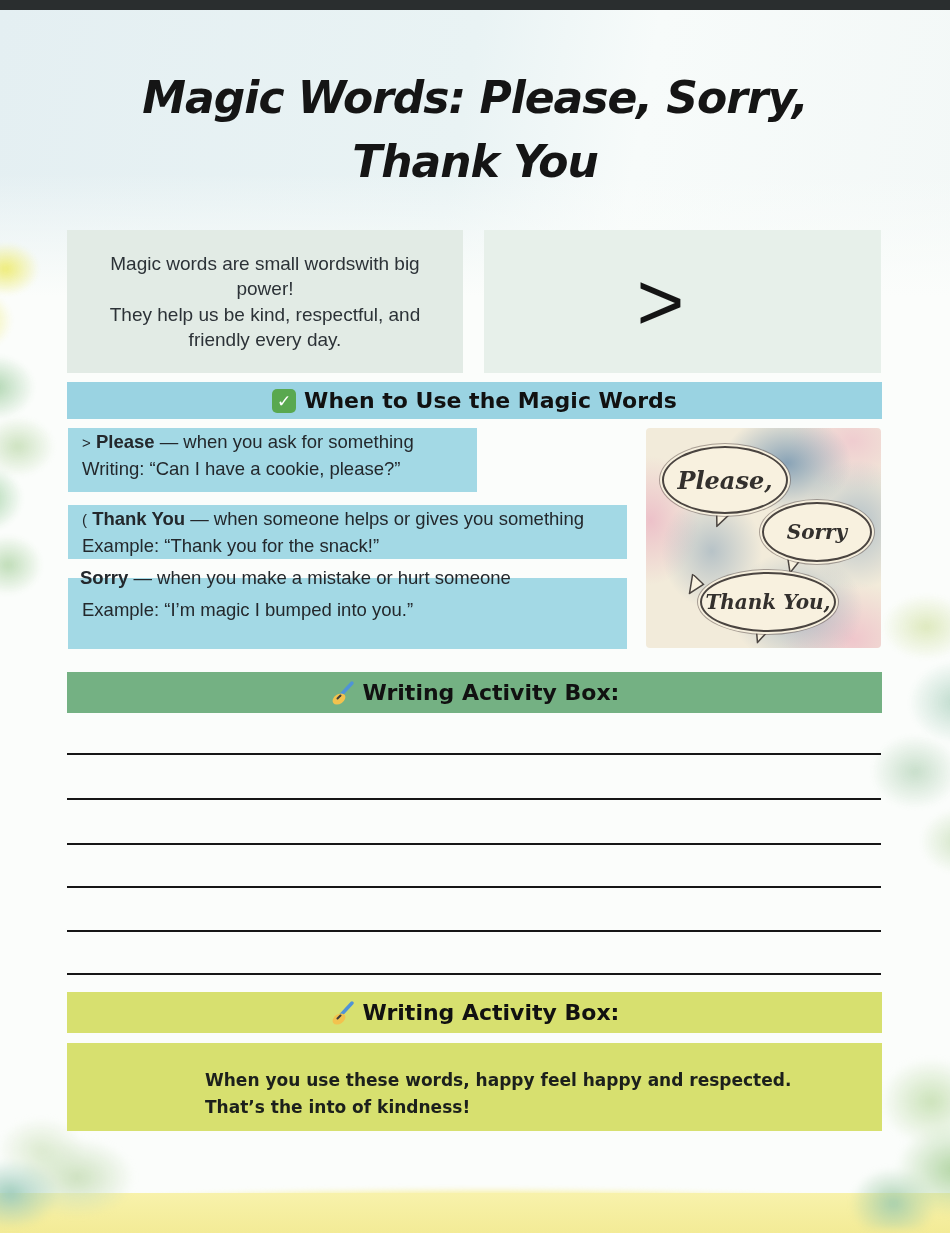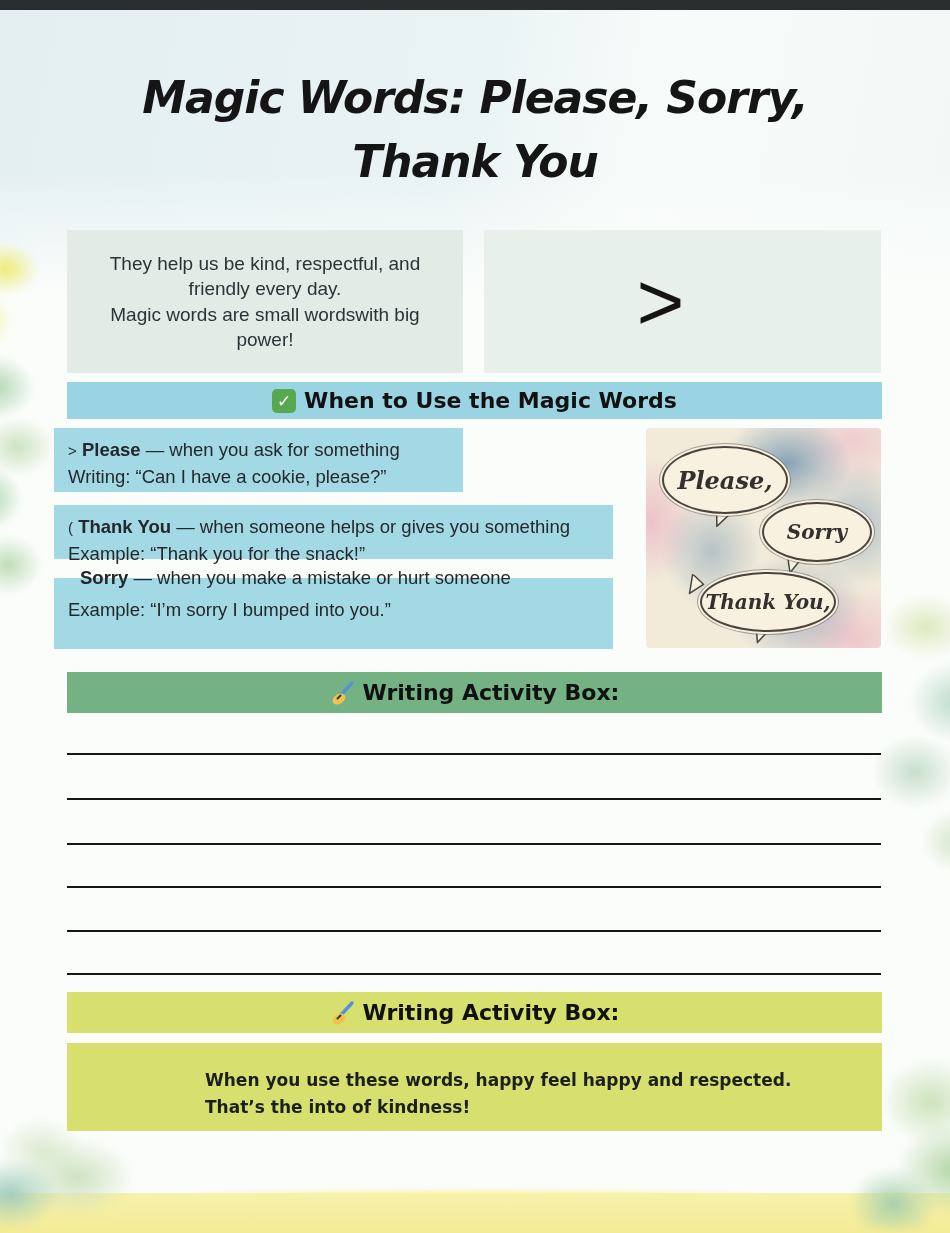--- a/index.html
+++ b/index.html
@@ -62,22 +62,22 @@
        font-size:22px;color:#111;}
   .hdr.blue{top:382px;height:37px;background:#9ad3e2;}
   .hdr.green{top:672px;height:41px;background:#74b183;}
   .hdr.lime{top:992px;height:41px;background:#d7e06f;}
   .check{display:inline-flex;width:24px;height:24px;background:#59a84f;border-radius:5px;
          color:#fff;font-size:17px;align-items:center;justify-content:center;
          margin-right:8px;flex:0 0 auto;}
   .pen{margin-right:7px;flex:0 0 auto;}
 
   
-  .callout{position:absolute;left:54px;background:#a3d9e5;z-index:2;box-sizing:border-box;
-           font-size:18.5px;line-height:26px;color:#23282c;padding:9px 14px;}
+  .callout{position:absolute;left:68px;background:#a3d9e5;z-index:2;box-sizing:border-box;
+           font-size:18.5px;line-height:26px;color:#23282c;padding:1px 14px;}
   .c1{top:428px;width:409px;height:64px;}
   .c2{top:505px;width:559px;height:54px;}
   .c3{top:578px;width:559px;height:71px;padding-top:19px;}
   .pfx{font-size:15px;}
   .sorry-line{position:absolute;left:80px;top:566px;z-index:3;font-size:18.5px;
               line-height:24px;color:#23282c;white-space:nowrap;}
 
   
   .illus{position:absolute;left:646px;top:428px;width:235px;height:220px;z-index:2;
          border-radius:4px;overflow:hidden;background:
@@ -126,22 +126,22 @@
   <div class="bush-left"></div>
   <div class="bush-right"></div>
   <div class="topbar"></div>
 
   <h1 class="title">
     <span class="tline">Magic Words: Please, Sorry,</span>
     <span class="tline">Thank You</span>
   </h1>
 
   <div class="intro-text">
+    <div>Magic words are small wordswith big power!</div>
     <div>They help us be kind, respectful, and friendly every day.</div>
-    <div>Magic words are small wordswith big power!</div>
   </div>
   <div class="intro-arrow">
     <span>&gt;</span>
   </div>
 
   <div class="hdr blue">
     <span class="check">✓</span>
     <span>When to Use the Magic Words</span>
   </div>
 
@@ -162,21 +162,21 @@
     </div>
     <div>Example: “Thank you for the snack!”</div>
   </div>
 
   <div class="sorry-line">
     <b>Sorry</b>
     <span>— when you make a mistake or hurt someone</span>
   </div>
 
   <div class="callout c3">
-    <div>Example: “I’m sorry I bumped into you.”</div>
+    <div>Example: “I’m magic I bumped into you.”</div>
   </div>
 
   <div class="illus">
     <svg class="tail t1" width="18" height="20" viewBox="0 0 18 20">
         <path d="M2 0 L16 5 L7 19 Z" fill="#f8f1df" stroke="#4a4440" stroke-width="1.5"></path>
       </svg>
     <svg class="tail t2" width="18" height="20" viewBox="0 0 18 20">
         <path d="M2 0 L16 5 L7 19 Z" fill="#f8f1df" stroke="#4a4440" stroke-width="1.5"></path>
       </svg>
     <svg class="tail t3" width="18" height="20" viewBox="0 0 18 20">

